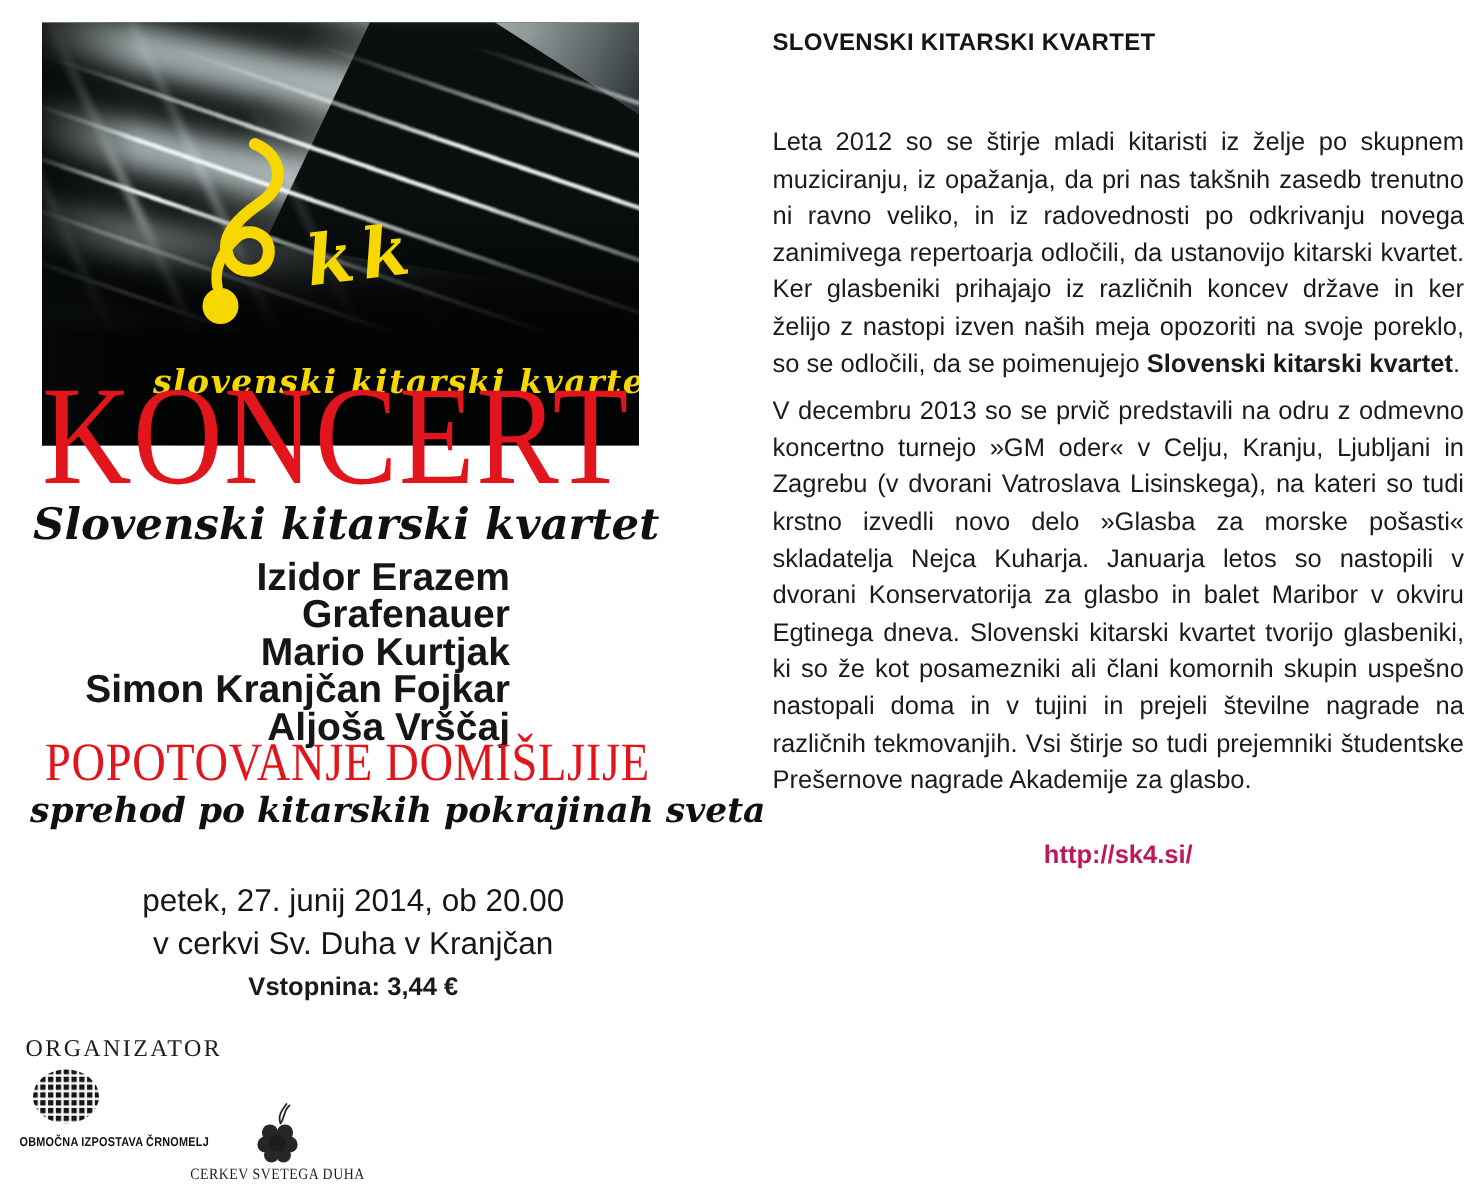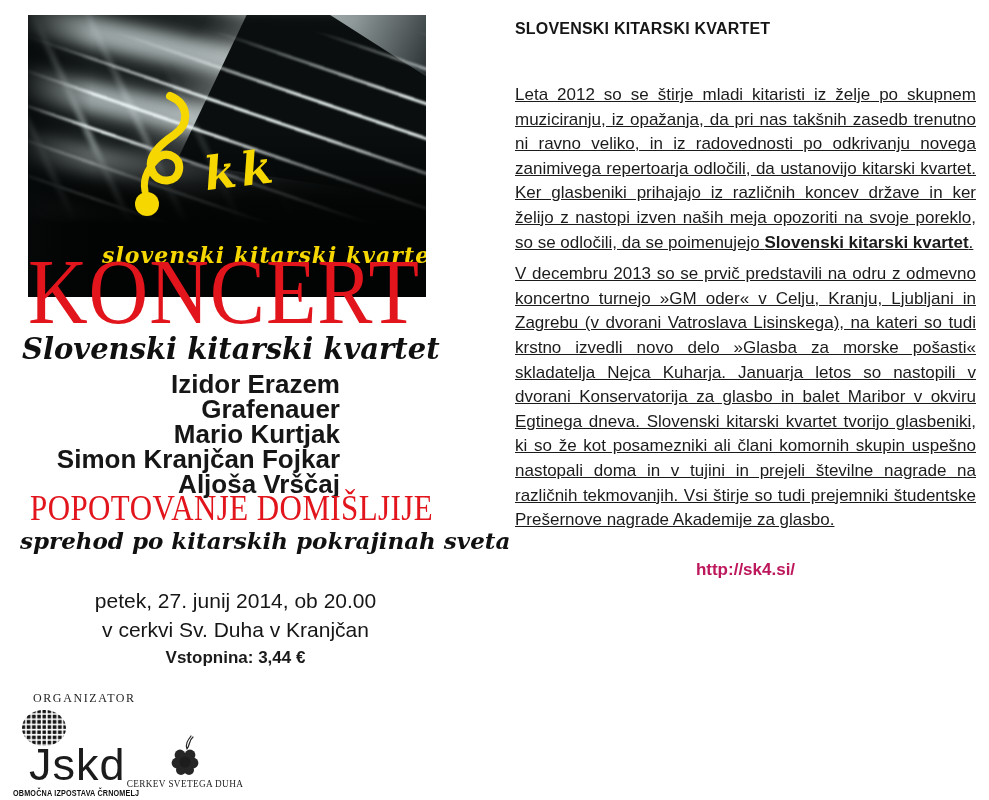--- a/index.html
+++ b/index.html
@@ -58,35 +58,35 @@
   .program-subtitle{position:absolute;left:-8px;top:512px;width:420px;text-align:center;
                     font-family:"DejaVu Serif",serif;font-style:italic;font-weight:bold;font-size:23px;
                     color:#101010;white-space:nowrap;}
 
   .event{position:absolute;left:0;top:572px;width:415px;text-align:center;}
   .event-date,.event-venue{font-weight:normal;font-size:21px;line-height:28.5px;color:#161616;}
   .event-ticket{font-weight:600;font-size:17px;margin-top:4px;color:#1a1a1a;}
 
   
   .org-block{position:absolute;left:-15px;top:676px;width:200px;}
-  .org-label{font-family:"Liberation Serif",serif;font-size:12px;letter-spacing:1.6px;color:#1d1d1d;margin-left:20px;}
+  .org-label{font-family:"Liberation Serif",serif;font-size:16px;letter-spacing:1.6px;color:#1d1d1d;margin-left:4px;}
   .jskd-dots{margin:3px 0 0 8px;display:block;}
   .jskd-name{font-size:45px;line-height:.78;margin-left:16px;letter-spacing:1px;color:#1b1b1b;}
   .org-unit{font-weight:bold;font-size:8.5px;letter-spacing:.2px;white-space:nowrap;margin-top:6px;
             transform:scaleX(.85);transform-origin:left;color:#111;}
 
   .church-block{position:absolute;left:87px;top:719px;width:140px;text-align:center;}
   .church-rose{display:block;margin:0 auto;}
   .church-name{font-family:"Liberation Serif",serif;font-size:10.5px;letter-spacing:.4px;white-space:nowrap;
                transform:scaleX(.88);transform-origin:center;color:#1d1d1d;margin-top:2px;}
 
   
   .article{position:absolute;left:515px;top:19px;width:461px;}
   .article-heading{margin:0;font-size:16px;line-height:19px;font-weight:bold;letter-spacing:.2px;color:#161616;}
-  .article p{margin:0;font-size:17px;line-height:24.6px;text-align:justify;color:#1b1b1b;text-decoration:underline;}
+  .article p{margin:0;font-size:17px;line-height:24.6px;text-align:justify;color:#1b1b1b;}
   .article .p1{margin-top:45px;}
   .article .p2{margin-top:7px;}
   .article-link{margin-top:27px;text-align:center;font-weight:bold;font-size:17px;color:#be185d;cursor:pointer;}
 </style>
 </head>
 <body>
 
 <div class="page">
 
   <div class="poster">
@@ -133,21 +133,20 @@
     <div class="org-block">
       <div class="org-label">ORGANIZATOR</div>
       <svg class="jskd-dots" width="46" height="38" viewBox="0 0 46 38" aria-hidden="true">
         <defs>
           <pattern id="jskdDots" width="5.2" height="5.2" patternUnits="userSpaceOnUse">
             <rect x="0.6" y="0.6" width="3.6" height="3.6" fill="#161616"></rect>
           </pattern>
         </defs>
         <ellipse cx="23" cy="19" rx="22" ry="18" fill="url(#jskdDots)"></ellipse>
       </svg>
-      <div class="jskd-name">Jskd</div>
       <div class="org-unit">OBMOČNA IZPOSTAVA ČRNOMELJ</div>
     </div>
 
     <div class="church-block">
       <svg class="church-rose" width="42" height="42" viewBox="0 0 42 42" aria-hidden="true">
         <path d="M23 15 C21 10 24 6 27 2 M23 15 C26 11 25 6 29 3" stroke="#242424" stroke-width="1.2" fill="none" stroke-linecap="round"></path>
         <circle cx="16" cy="21" r="5.4" fill="#262626"></circle>
         <circle cx="26" cy="21" r="5.4" fill="#262626"></circle>
         <circle cx="13" cy="29" r="5.4" fill="#262626"></circle>
         <circle cx="29" cy="29" r="5.4" fill="#262626"></circle>

